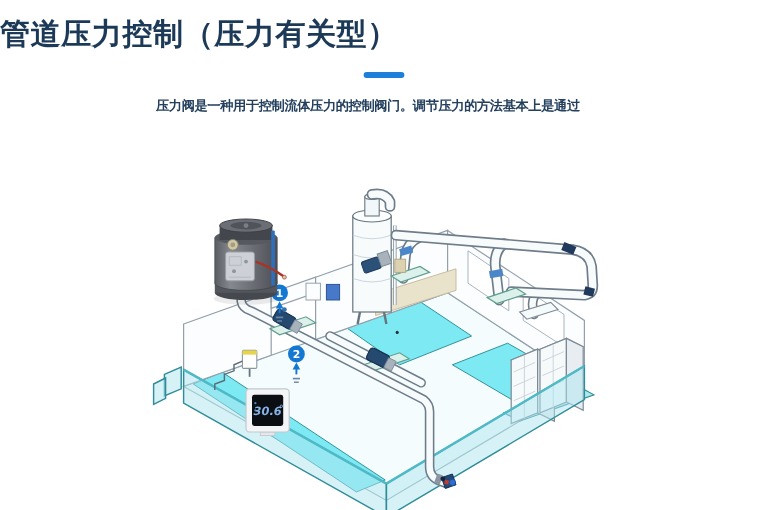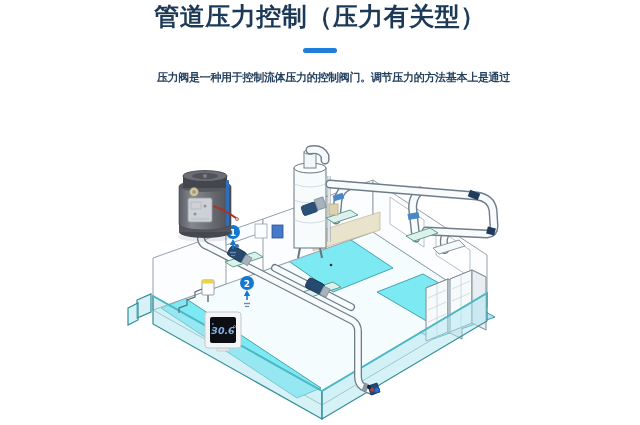--- a/index.html
+++ b/index.html
@@ -3,30 +3,30 @@
 <meta charset="utf-8">
 <style>
   html,body{margin:0;padding:0;}
   body{
     width:640px;height:425px;overflow:hidden;background:#ffffff;
     font-family:"Liberation Sans","DejaVu Sans",sans-serif;
     position:relative;
   }
   .slide{width:640px;height:425px;position:relative;}
   h1.page-title{
-    margin:0 0 0 0;text-align:center;
+    margin:12px 0 0 0;text-align:left;
     font-size:25px;font-weight:700;letter-spacing:0.5px;
     color:#1c3a57;
   }
   .accent-bar{
     width:34px;height:5px;border-radius:2.5px;
     background:#1e7fd8;margin:15px auto 0 auto;
   }
   p.desc{
-    margin:14px auto 16px auto;width:380px;text-align:right;
+    margin:14px auto 16px auto;width:380px;text-align:left;
     font-size:11px;letter-spacing:-0.3px;font-weight:700;
     color:#24405e;line-height:21px;
   }
   .illustration{position:absolute;left:125px;top:140px;width:390px;height:285px;}
   svg text{font-family:"DejaVu Sans","Liberation Sans",sans-serif;}
   .pipe-o{stroke:#6e7d8a;stroke-width:9;fill:none;stroke-linecap:round;stroke-linejoin:round;}
   .pipe-i{stroke:#f8fbfc;stroke-width:6.2;fill:none;stroke-linecap:round;stroke-linejoin:round;}
   .pipe-o.thin{stroke-width:8;}
   .pipe-i.thin{stroke-width:5.4;}
   .wall{fill:#fcfdfe;stroke:#93a0ab;stroke-width:1;}

